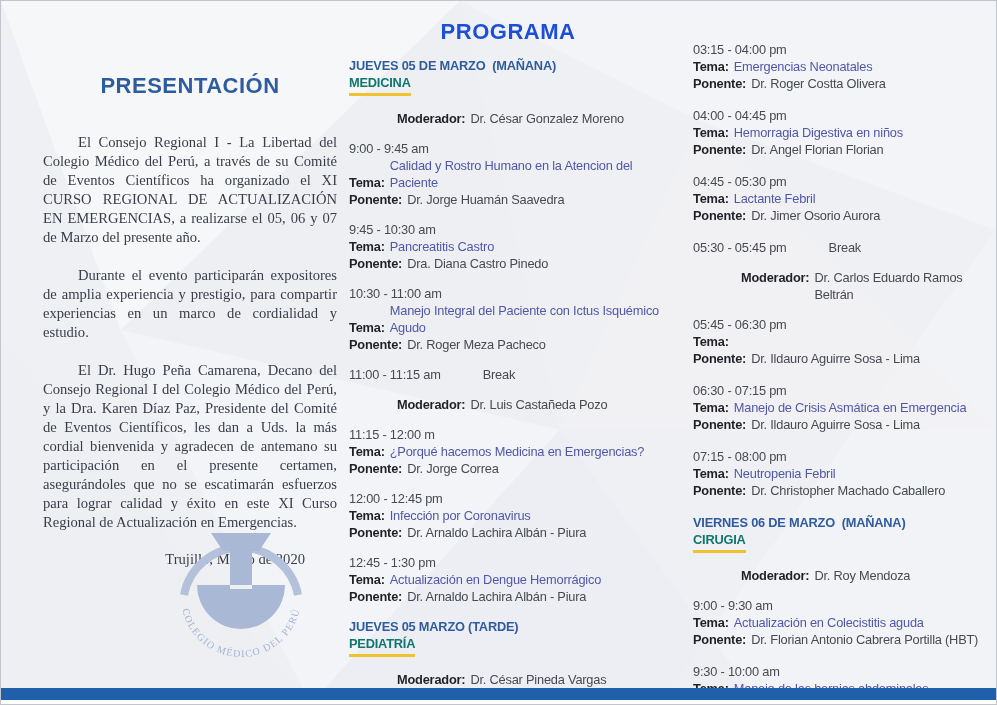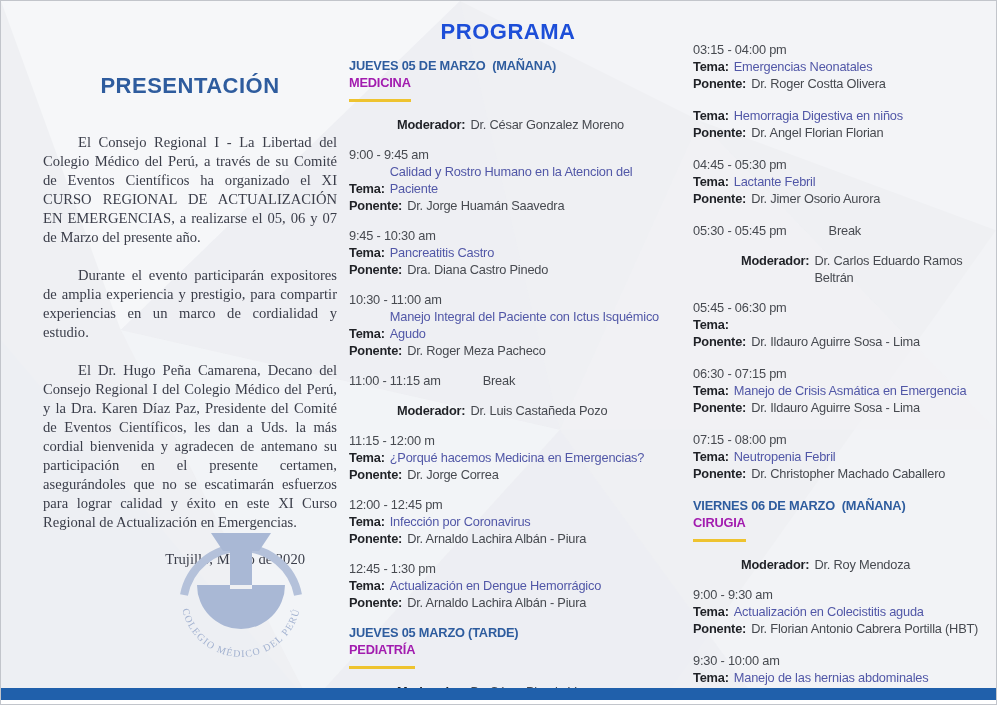--- a/index.html
+++ b/index.html
@@ -43,22 +43,22 @@
   }
   .col-mid{position:absolute;left:348px;top:22px;width:318px;}
   .col-right{position:absolute;left:692px;top:40px;width:302px;}
 
   .col-mid,.col-right{font-size:12.8px;line-height:17px;letter-spacing:-0.2px;color:#474a50;}
 
   .block-header{margin-bottom:14px;}
   .block-header.mt{margin-top:6px;}
   .day{font-weight:700;color:#2e5c9e;white-space:pre-wrap;}
   .spec{
-    display:inline-block;font-weight:700;color:#a21caf;
-    border-bottom:3px solid #eec32f;padding-bottom:8px;
+    display:inline-block;font-weight:700;color:#0f766e;
+    border-bottom:3px solid #eec32f;padding-bottom:2px;
   }
   .mod{display:flex;margin-bottom:13px;padding-left:48px;}
   .session{margin-bottom:13px;}
   .col-right .session{margin-bottom:15px;}
   .lbl{font-weight:700;color:#1f2126;margin-right:5px;white-space:nowrap;}
   .tema-line,.pon-line{display:flex;align-items:flex-end;}
   .tema-val{color:#5157a7;}
   .pon-val,.mod-name{color:#474a50;}
   .break-row{display:flex;margin-bottom:13px;}
   .break-text{margin-left:42px;}
@@ -218,20 +218,21 @@
         <span class="lbl">Tema:</span>
         <span class="tema-val">Emergencias Neonatales</span>
       </div>
       <div class="pon-line">
         <span class="lbl">Ponente:</span>
         <span class="pon-val">Dr. Roger Costta Olivera</span>
       </div>
     </div>
 
     <div class="session">
+      <div class="time">04:00 - 04:45 pm</div>
       <div class="tema-line">
         <span class="lbl">Tema:</span>
         <span class="tema-val">Hemorragia Digestiva en niños</span>
       </div>
       <div class="pon-line">
         <span class="lbl">Ponente:</span>
         <span class="pon-val">Dr. Angel Florian Florian</span>
       </div>
     </div>
 

